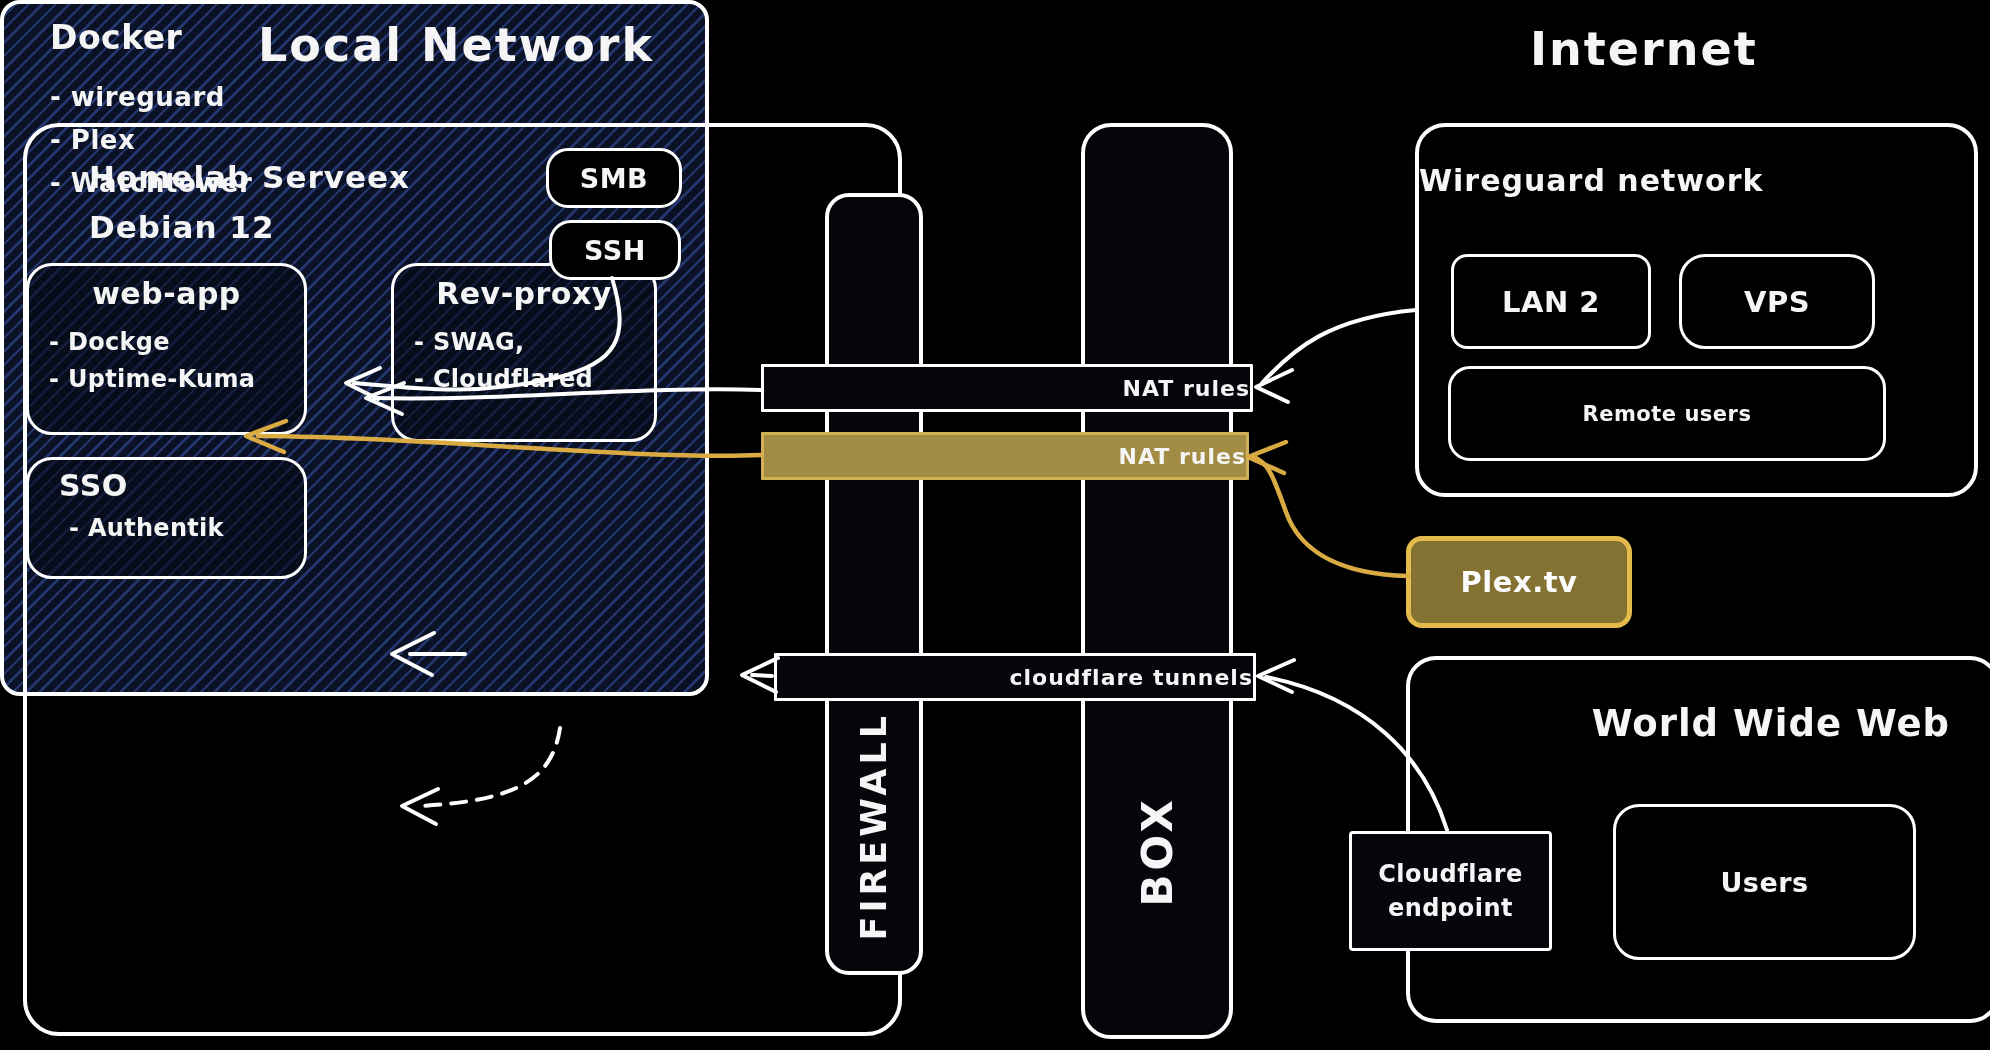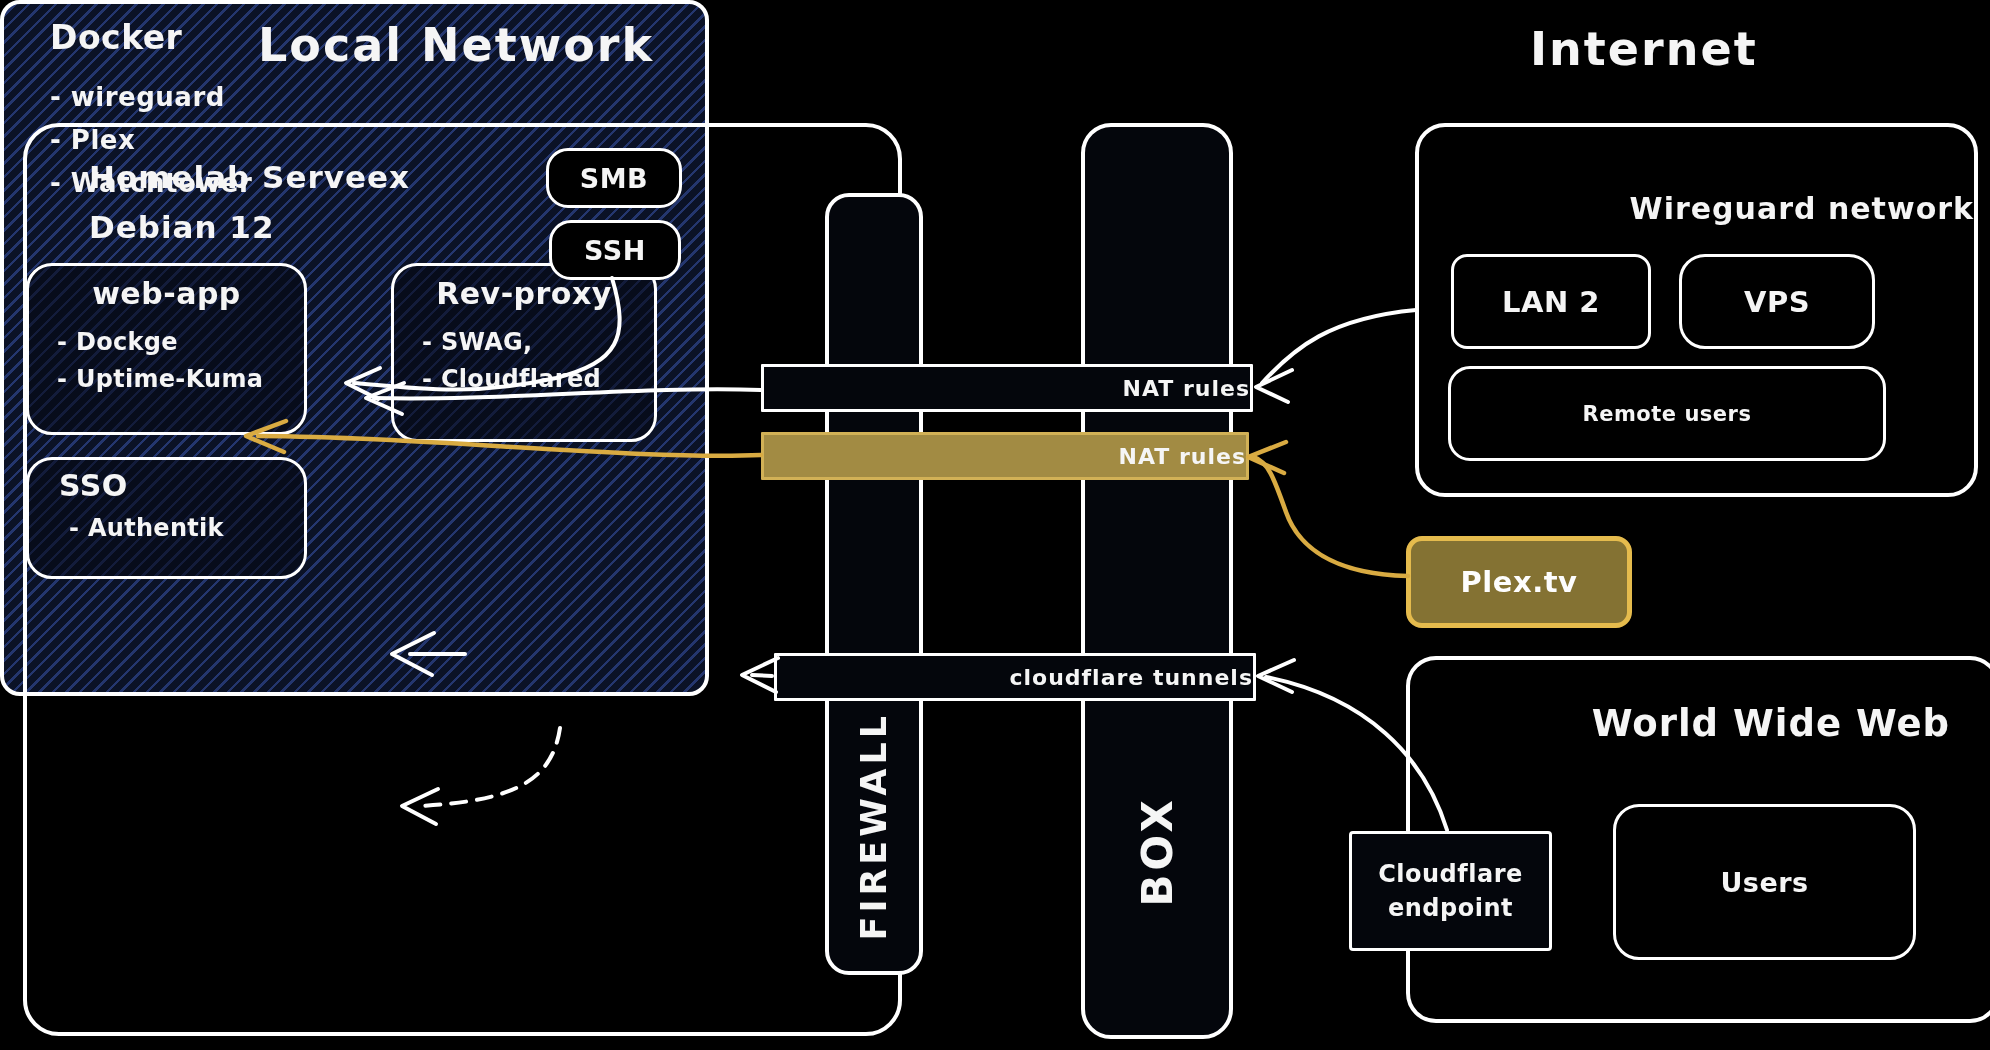--- a/index.html
+++ b/index.html
@@ -28,39 +28,39 @@
     background-image:repeating-linear-gradient(135deg,rgba(0,0,0,0) 0px,rgba(0,0,0,0) 7px,#24366e 7px,#24366e 9.5px);
     z-index:1;}
   .docker-title{position:absolute;left:50px;top:18px;font-size:33px;}
   .docker-list{position:absolute;left:50px;top:76px;font-size:26px;line-height:43px;}
   .subbox{position:absolute;border:3.5px solid #fff;border-radius:26px;background:rgba(5,8,18,.55);}
   .webapp{left:26px;top:263px;width:275px;height:166px;}
   .revproxy{left:391px;top:263px;width:260px;height:173px;}
   .sso{left:26px;top:457px;width:275px;height:116px;}
   .sub-title{position:absolute;left:0;right:0;top:10px;text-align:center;font-size:30px;}
   .sub-title-left{position:absolute;left:30px;top:8px;font-size:30px;}
-  .sub-list{position:absolute;left:28px;top:58px;font-size:24px;line-height:37px;letter-spacing:.3px;}
+  .sub-list{position:absolute;left:20px;top:58px;font-size:24px;line-height:37px;letter-spacing:.3px;}
   .sso .sub-list{top:50px;left:40px;}
   
   .vbar{position:absolute;background:#04060c;border:4px solid #fff;border-radius:24px;z-index:2;}
   .firewall{left:825px;top:193px;width:90px;height:774px;}
   .ispbox{left:1081px;top:123px;width:144px;height:908px;border-radius:30px;}
   .vlabel{position:absolute;left:50%;writing-mode:vertical-rl;transform:translateX(-50%) rotate(180deg);
           letter-spacing:4px;}
   .fw-label{bottom:30px;font-size:35px;}
   .box-label{bottom:128px;font-size:42px;}
   
   .hbar{position:absolute;height:42px;background:#04060c;border:3.5px solid #fff;border-radius:1px;
         display:flex;align-items:center;justify-content:flex-end;font-size:22px;z-index:5;letter-spacing:1px;}
   .nat1{left:761px;top:364px;width:486px;}
   .nat2{left:761px;top:432px;width:482px;background:#a28b43;border-color:#d2b156;}
   .cft{left:774px;top:653px;width:476px;}
   
   .wgnet{left:1415px;top:123px;width:524px;height:366px;border-radius:30px;}
-  .wg-title{position:absolute;left:0;right:0;top:36px;text-align:right;font-size:30px;letter-spacing:1px;margin-top:28px;}
+  .wg-title{position:absolute;left:0;right:0;top:36px;text-align:left;font-size:30px;letter-spacing:1px;}
   .lan2{left:32px;top:127px;width:194px;height:89px;font-size:29px;}
   .vps{left:260px;top:127px;width:190px;height:89px;font-size:29px;border-radius:26px;}
   .remote{left:29px;top:239px;width:432px;height:89px;font-size:21px;border-radius:22px;}
   .plextv{position:absolute;left:1406px;top:536px;width:216px;height:82px;border:5px solid #e5bb4d;
           border-radius:16px;background:#847233;display:flex;align-items:center;justify-content:center;
           font-size:29px;z-index:3;color:#fdfdfd;}
   .www{left:1406px;top:656px;width:555px;height:359px;border-radius:30px;}
   .www-title{position:absolute;right:46px;top:42px;font-size:37px;letter-spacing:1px;}
   .users{left:203px;top:144px;width:297px;height:150px;border-radius:26px;font-size:27px;}
   .cfendpoint{position:absolute;left:1349px;top:831px;width:197px;height:114px;background:#04060c;

